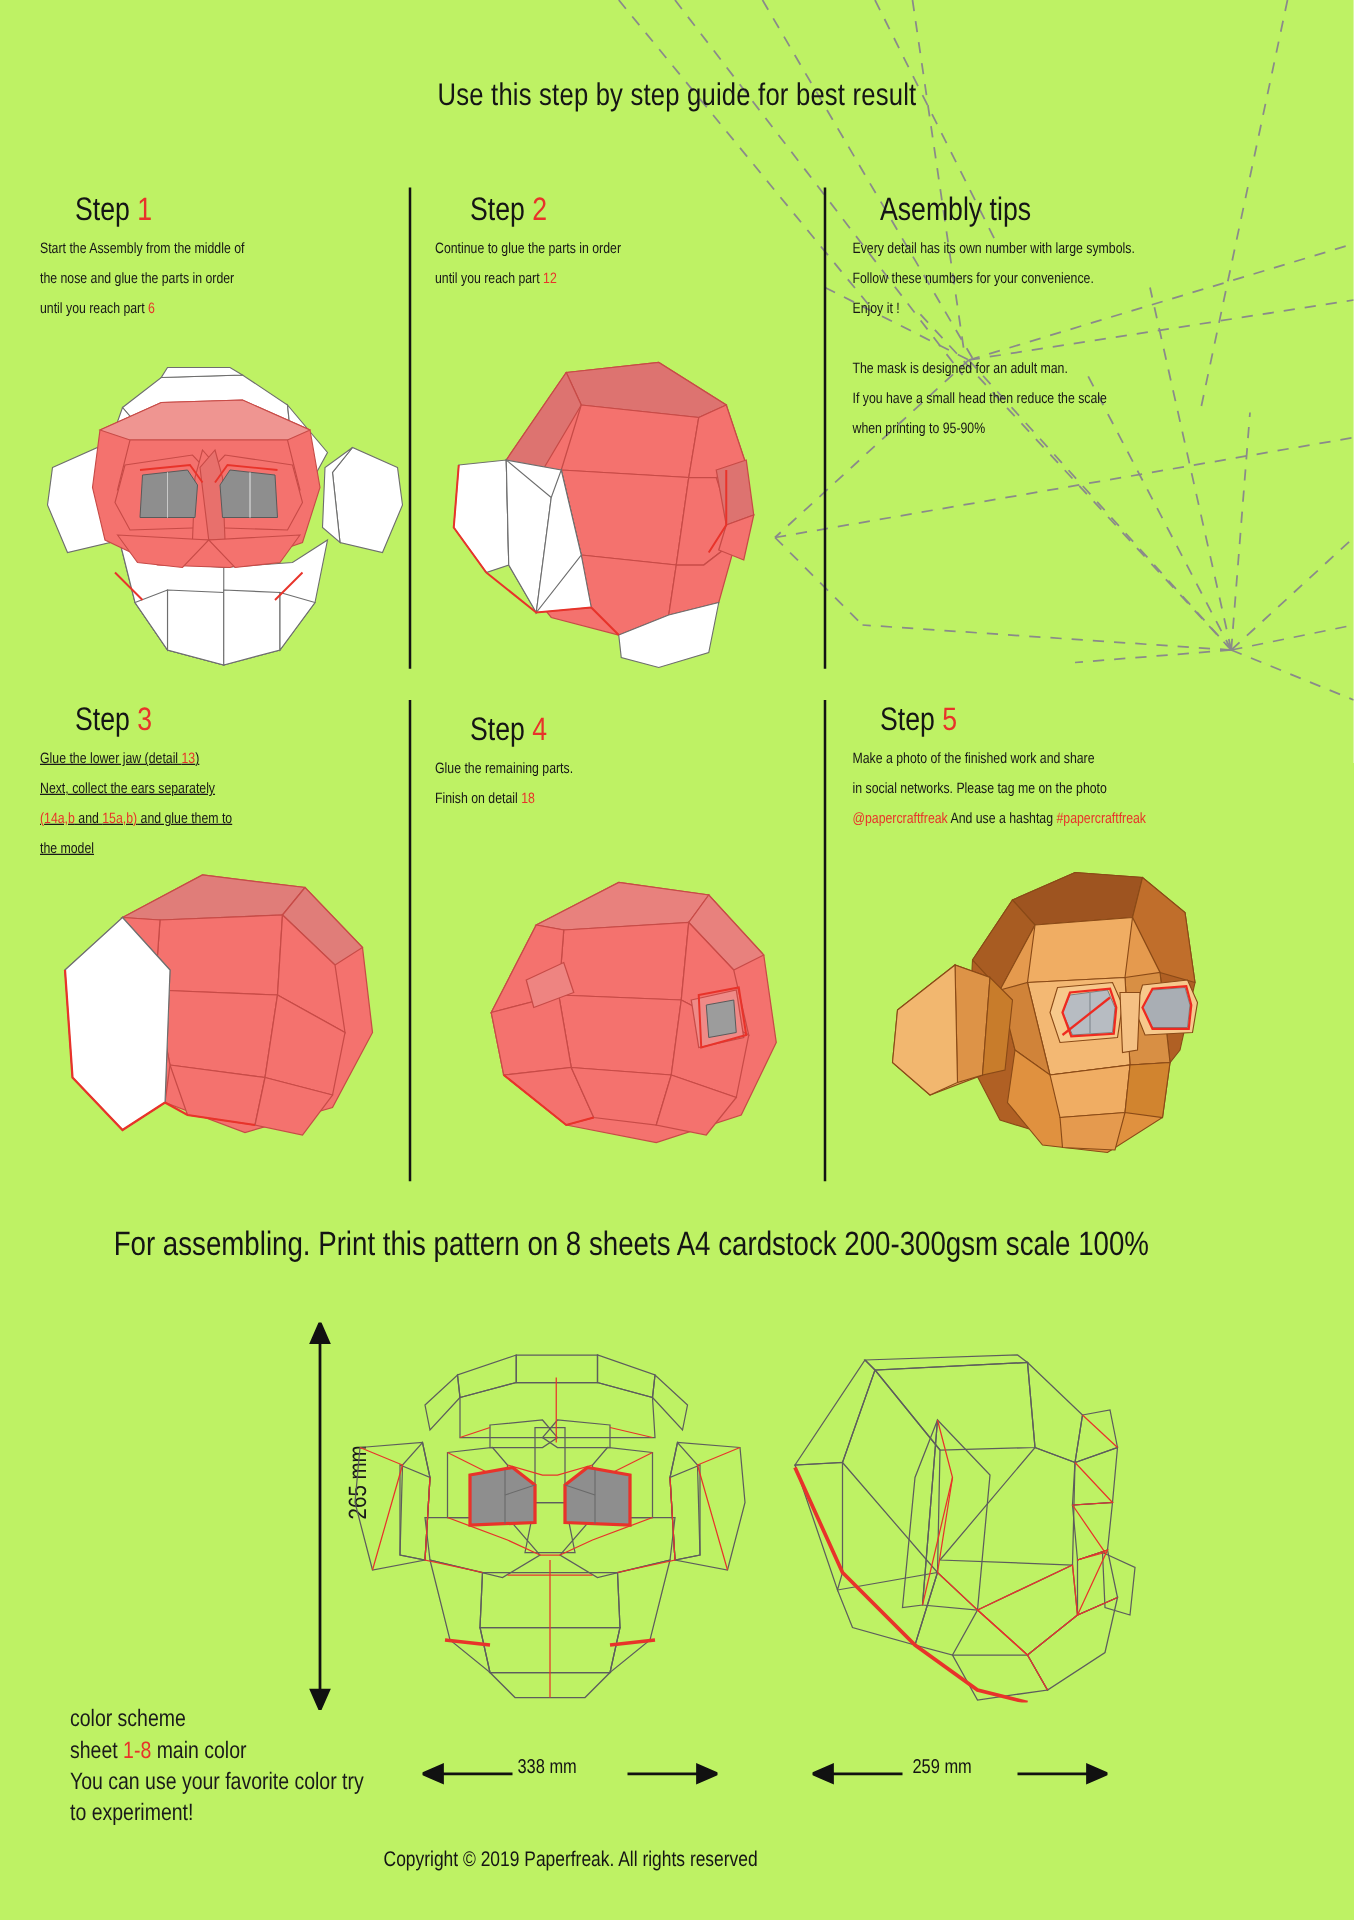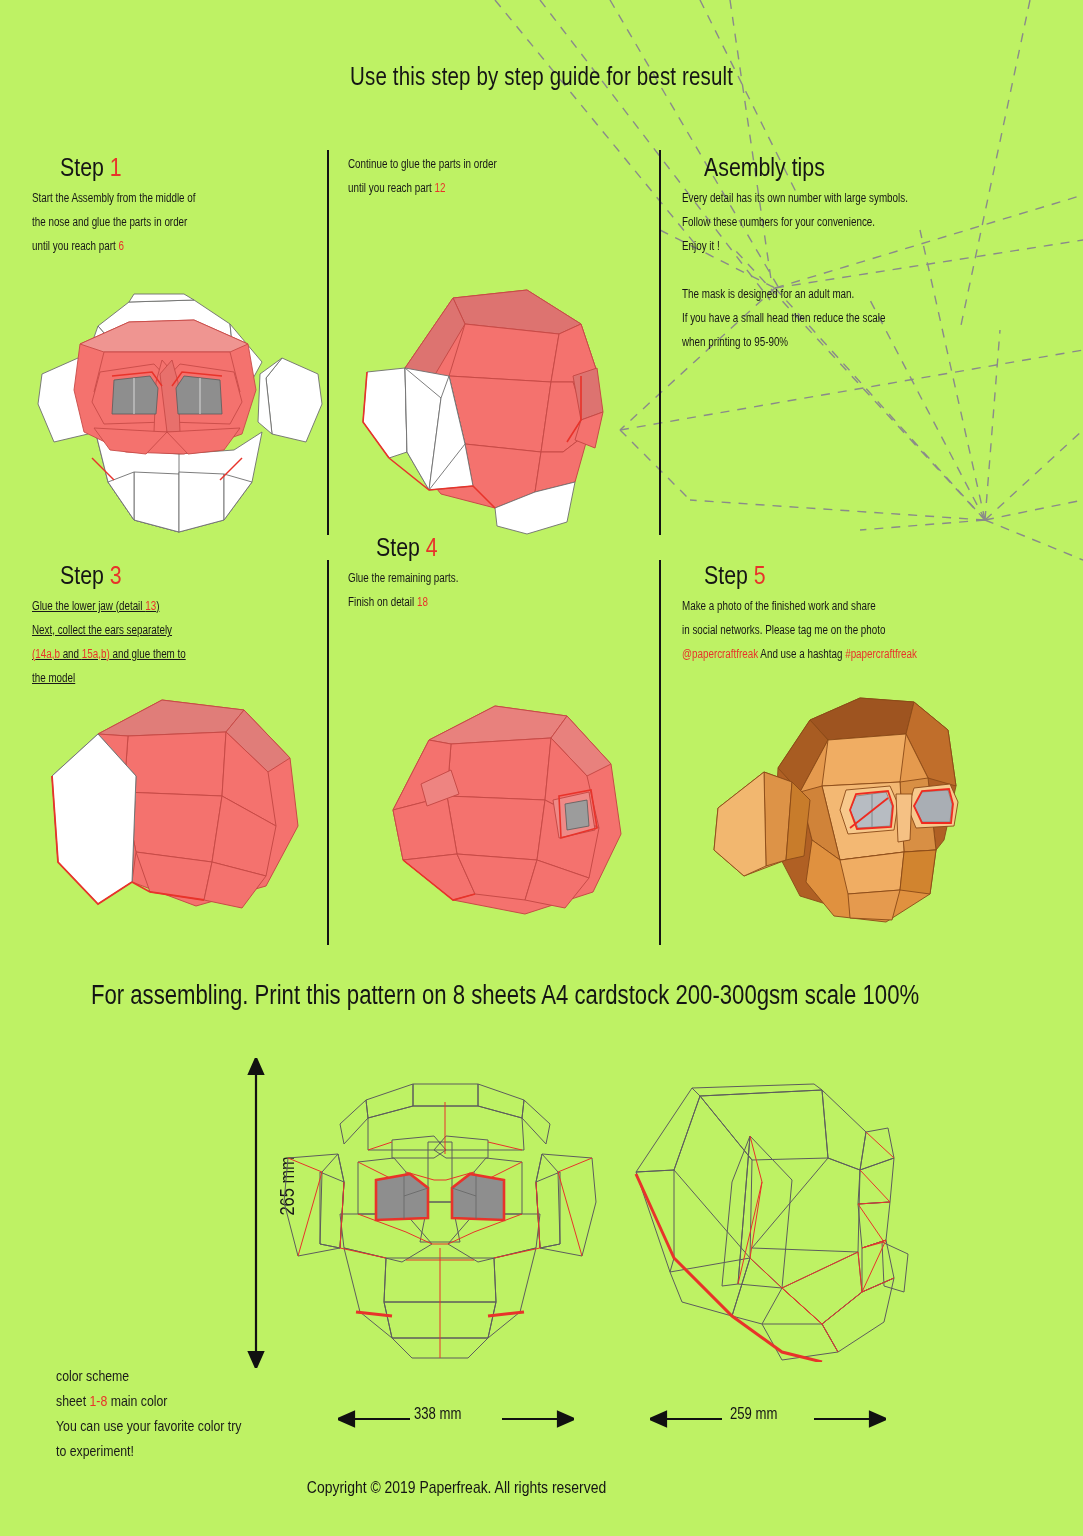--- a/index.html
+++ b/index.html
@@ -98,21 +98,21 @@
     transform: rotate(-90deg);
     transform-origin: center center;
     font-size: 20px;
   }
   #vert-dim .cond { display:inline-block; }
 
   #color-scheme {
     position: absolute;
     left: 56px;
     top: 1363px;
-    font-size: 15px;
+    font-size: 19px;
     line-height: 25px;
   }
   #color-scheme .cond { display:block; height: 25px; }
 
   #copyright {
     position: absolute;
     top: 1478px;
     left: 0;
     width: 913px;
     text-align: center;
@@ -220,20 +220,26 @@
     </g>
     <g stroke="#e8332a" stroke-width="1.5" fill="none">
       <path d="M78,94 L118,90 L128,104"></path>
       <path d="M188,94 L148,90 L138,104"></path>
       <path d="M58,176 L80,198"></path>
       <path d="M208,176 L186,198"></path>
     </g>
   </svg>
 
   <div class="step-col" style="left:348px; top:152px; width:300px;">
+    <div class="step-head">
+      <span class="cond" style="margin-left:28px;">
+        <span>Step</span>
+        <span class="num">2</span>
+      </span>
+    </div>
     <div class="step-body">
         <span class="cond"><span>Continue to glue the parts in order</span></span>
         <span class="cond"><span>until you reach part </span><span class="red">12</span></span>
       </div>
   </div>
 
   <svg class="fig" style="left:345px; top:272px;" width="300" height="265" viewBox="0 0 300 265">
     <g stroke="#c74b47" stroke-width="1">
       <polygon points="60,96 108,26 182,18 236,52 252,100 244,160 218,214 150,236 96,222 62,180" fill="#f4726e"></polygon>
       <polygon points="108,26 182,18 236,52 214,62 120,52" fill="#dd7370"></polygon>
@@ -315,21 +321,21 @@
       <polygon points="16,100 62,58 58,152 96,206 62,228 22,186"></polygon>
       <polygon points="62,58 100,100 96,206 58,152"></polygon>
       <polygon points="100,100 62,58 16,100 22,186 62,228 96,206"></polygon>
     </g>
     <g stroke="#e8332a" stroke-width="1.8" fill="none">
       <path d="M16,100 L22,186 L62,228 L96,206"></path>
       <path d="M96,206 L114,216 L168,224"></path>
     </g>
   </svg>
 
-  <div class="step-col" style="left:348px; top:532px; width:300px;">
+  <div class="step-col" style="left:348px; top:568px; width:300px;">
     <div class="step-head">
       <span class="cond" style="margin-left:28px;">
         <span>Step</span>
         <span class="num">4</span>
       </span>
     </div>
     <div class="step-body">
         <span class="cond"><span>Glue the remaining parts.</span></span>
         <span class="cond"><span>Finish on detail </span><span class="red">18</span></span>
       </div>

